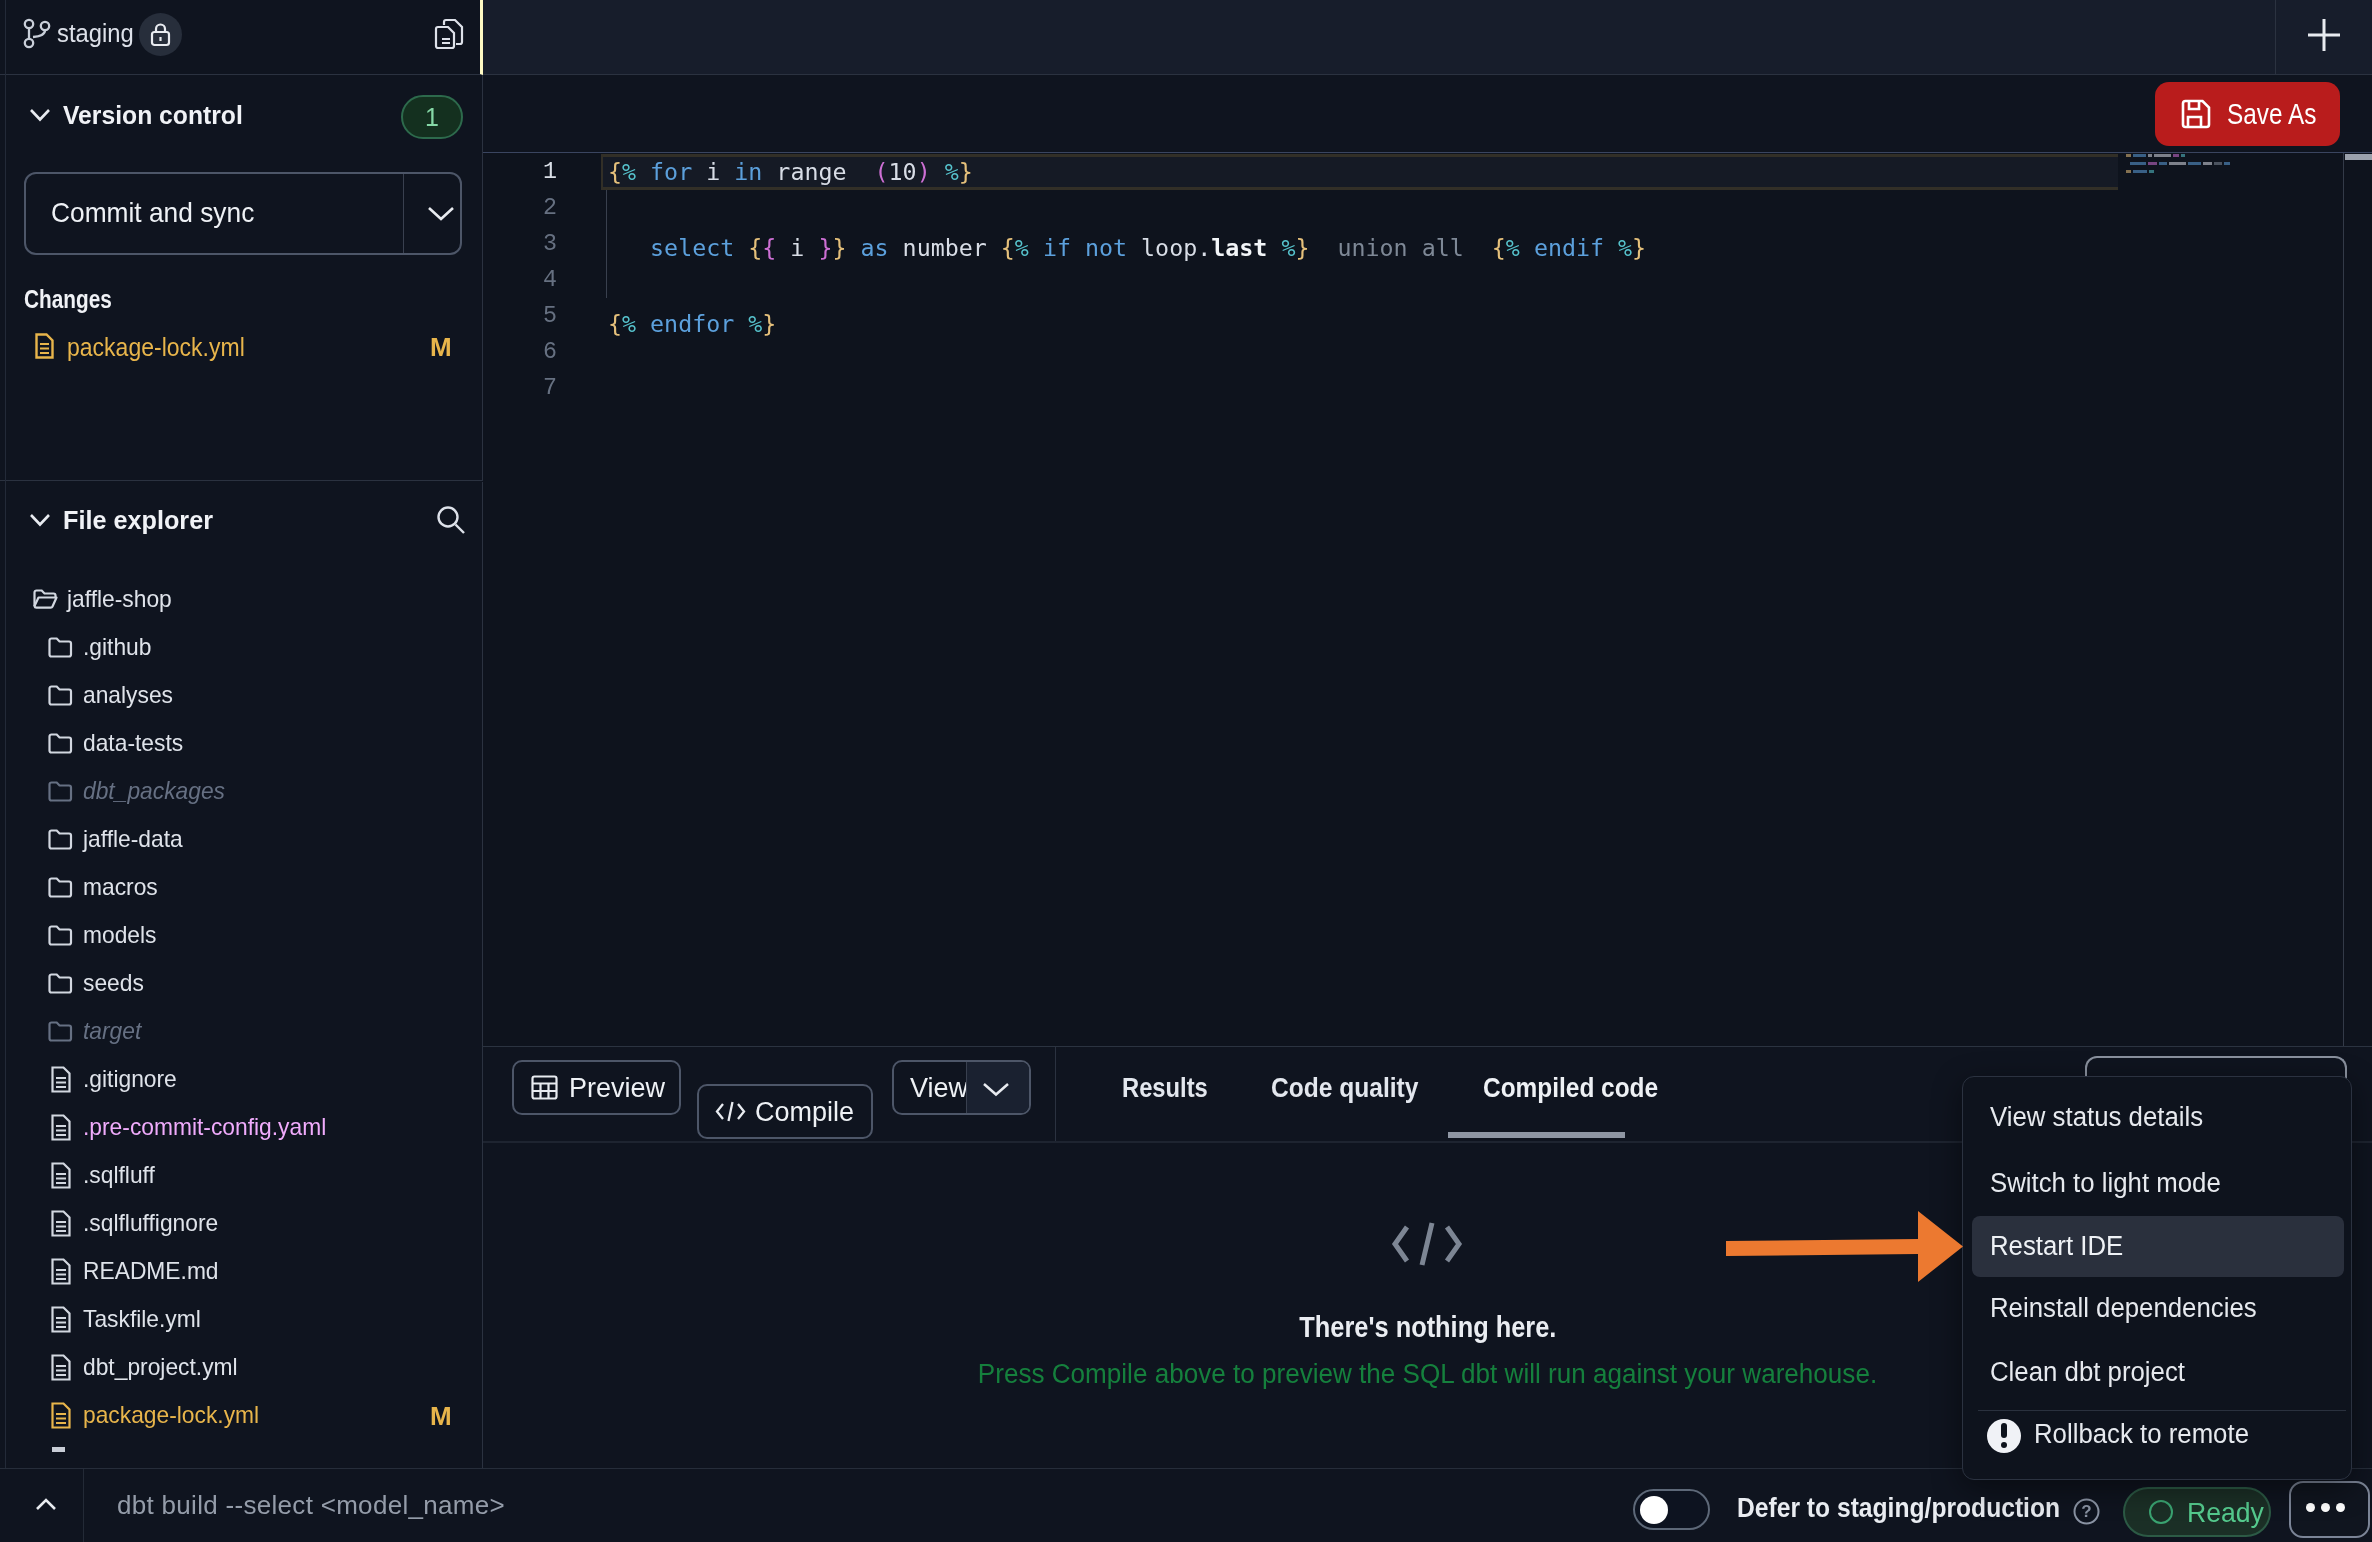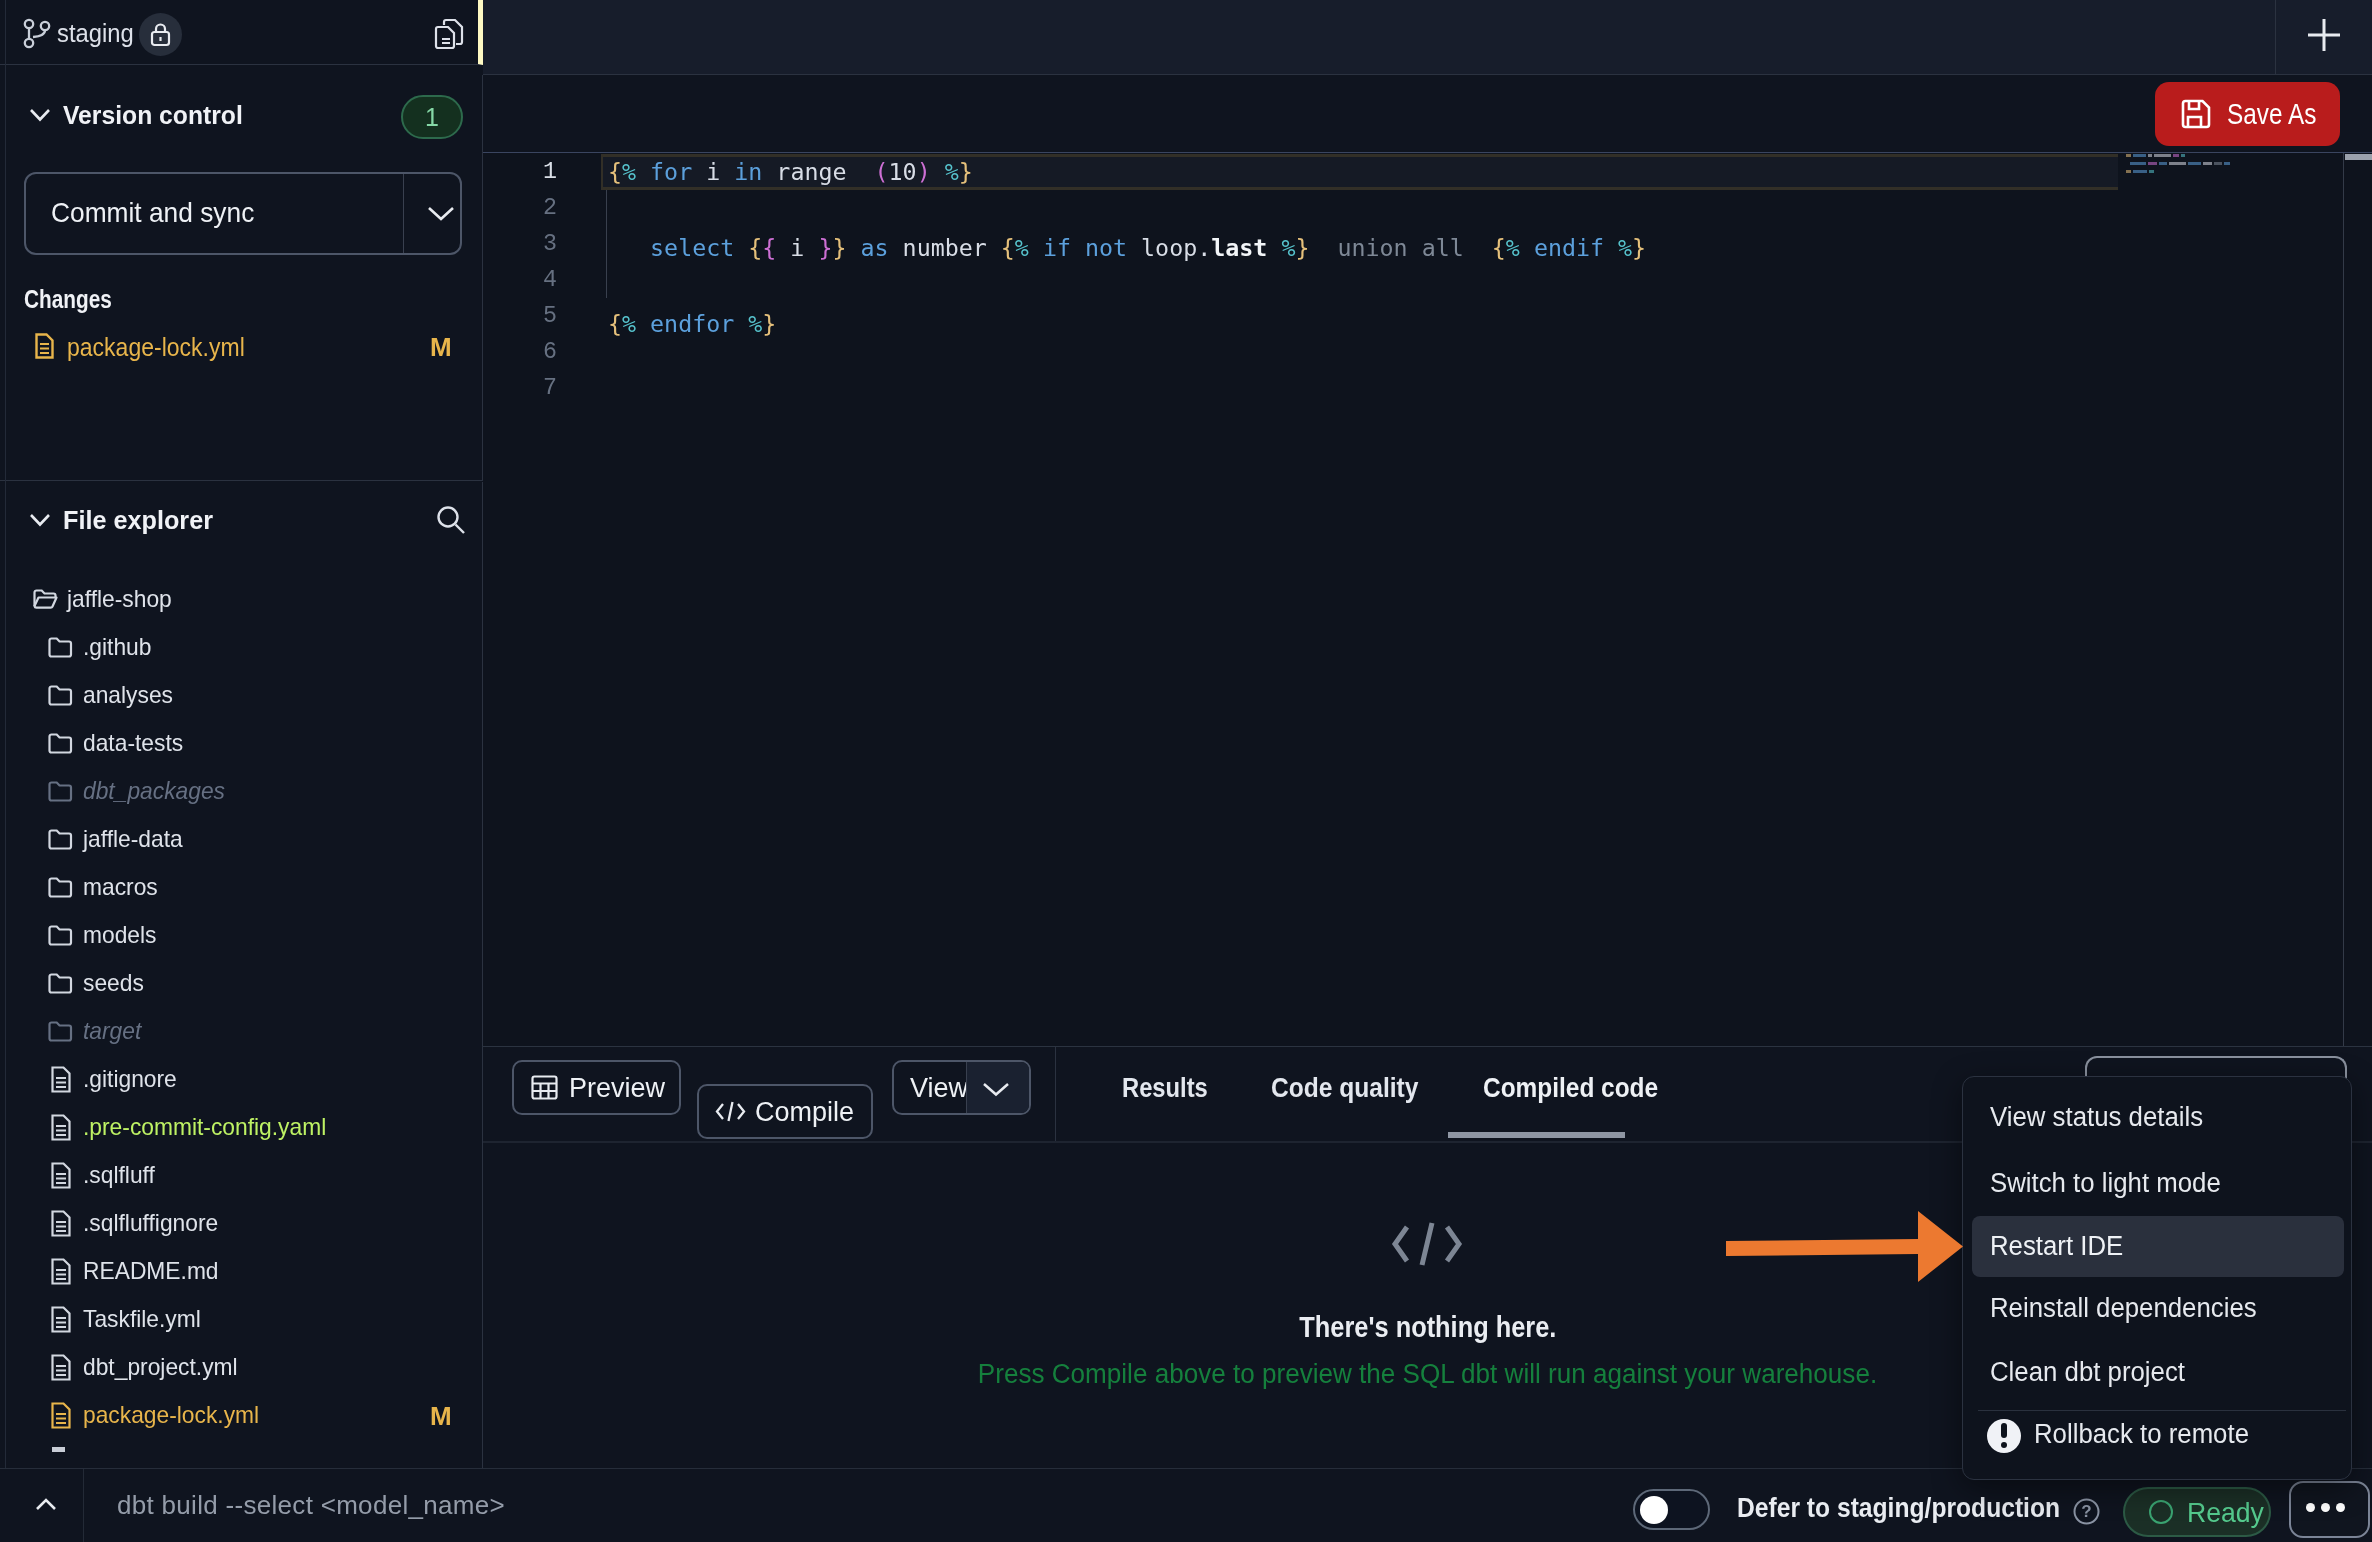--- a/index.html
+++ b/index.html
@@ -6,21 +6,21 @@
   html,body { width:2372px; height:1542px; overflow:hidden; }
   body { background:#0f141f; font-family:"Liberation Sans", sans-serif; position:relative; color:#e6e9ee; }
   .abs { position:absolute; }
   .mono { font-family:"Liberation Mono", monospace; }
   .sx { display:inline-block; transform-origin:0 50%; }
   svg { display:block; }
 </style>
 </head>
 <body>
 
-<div class="abs" id="sidebar-header" style="left:0;top:0;width:483px;height:65px;border-bottom:1px solid #2b3240;border-right:5px solid #fef9c3;">
+<div class="abs" id="sidebar-header" style="left:0;top:0;width:483px;height:75px;border-bottom:1px solid #2b3240;border-right:3px solid #fef9c3;">
 
   <svg class="abs" style="left:23px;top:18px;" width="28" height="32" viewBox="0 0 28 32">
     <circle cx="6" cy="6" r="4.2" stroke="#c9cfd9" stroke-width="2.3" fill="none"></circle>
     <circle cx="6" cy="25" r="4.2" stroke="#c9cfd9" stroke-width="2.3" fill="none"></circle>
     <circle cx="22" cy="8" r="4.2" stroke="#c9cfd9" stroke-width="2.3" fill="none"></circle>
     <path d="M6 10.5 V20.7 M22 12.3 C22 17 17 18.5 10 19" stroke="#c9cfd9" stroke-width="2.3" fill="none"></path>
   </svg>
   <div class="abs" style="left:57px;top:19px;font-size:25px;color:#dde1e9;"><span class="sx" style="transform:scaleX(0.95)">staging</span></div>
 
   <div class="abs" style="left:139px;top:13px;width:43px;height:43px;border-radius:50%;background:#272e3b;"></div>
@@ -137,21 +137,21 @@
           <path d="M5 12 h10 M5 16.5 h10 M5 21 h10" stroke="#d2d7e0" stroke-width="1.8"></path>
         </svg>
       </div>
       <div class="abs" style="left:83px;top:583px;font-size:24px;color:#dfe3ea;"><span class="sx" style="transform:scaleX(0.95)">.gitignore</span></div>
       <div class="abs" style="left:51px;top:632px;">
         <svg width="20" height="27" viewBox="0 0 20 27">
           <path d="M1.5 1.5 h11 l6 6 v18 h-17 z" stroke="#d2d7e0" stroke-width="2.2" fill="none"></path>
           <path d="M5 12 h10 M5 16.5 h10 M5 21 h10" stroke="#d2d7e0" stroke-width="1.8"></path>
         </svg>
       </div>
-      <div class="abs" style="left:83px;top:631px;font-size:24px;color:#bef264;"><span class="sx" style="transform:scaleX(0.95)">.pre-commit-config.yaml</span></div>
+      <div class="abs" style="left:83px;top:631px;font-size:24px;color:#f0abfc;"><span class="sx" style="transform:scaleX(0.95)">.pre-commit-config.yaml</span></div>
       <div class="abs" style="left:51px;top:680px;">
         <svg width="20" height="27" viewBox="0 0 20 27">
           <path d="M1.5 1.5 h11 l6 6 v18 h-17 z" stroke="#d2d7e0" stroke-width="2.2" fill="none"></path>
           <path d="M5 12 h10 M5 16.5 h10 M5 21 h10" stroke="#d2d7e0" stroke-width="1.8"></path>
         </svg>
       </div>
       <div class="abs" style="left:83px;top:679px;font-size:24px;color:#dfe3ea;"><span class="sx" style="transform:scaleX(0.95)">.sqlfluff</span></div>
       <div class="abs" style="left:51px;top:728px;">
         <svg width="20" height="27" viewBox="0 0 20 27">
           <path d="M1.5 1.5 h11 l6 6 v18 h-17 z" stroke="#d2d7e0" stroke-width="2.2" fill="none"></path>

